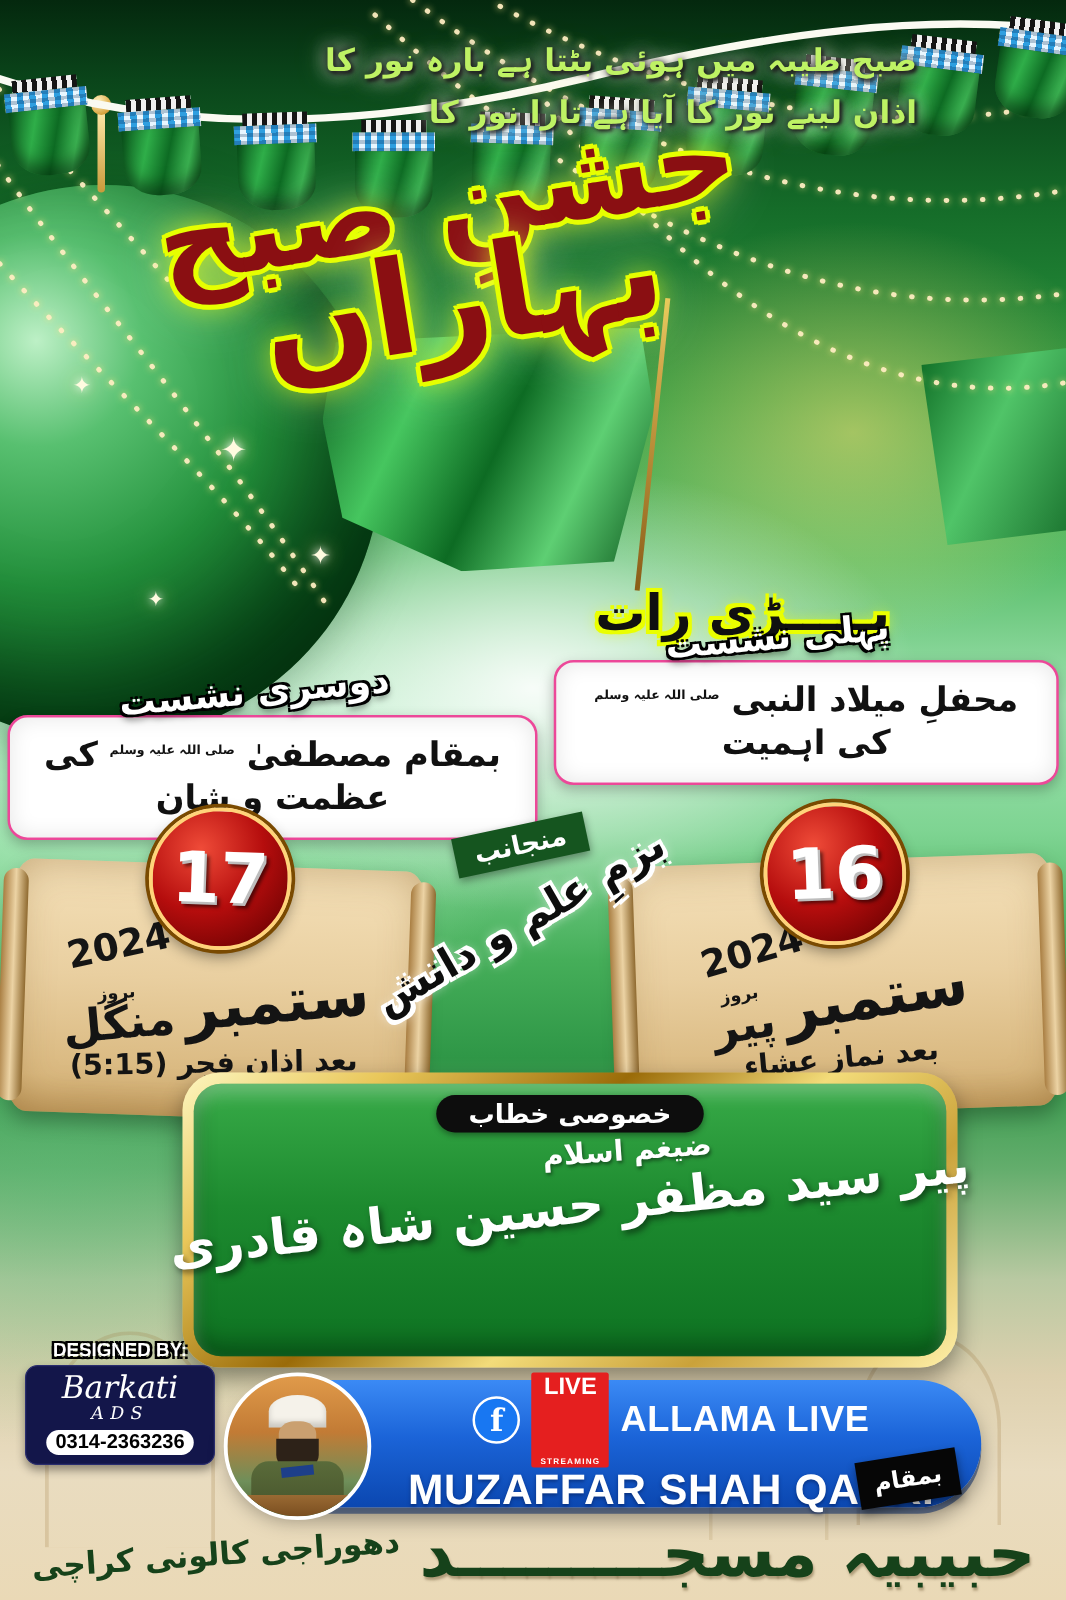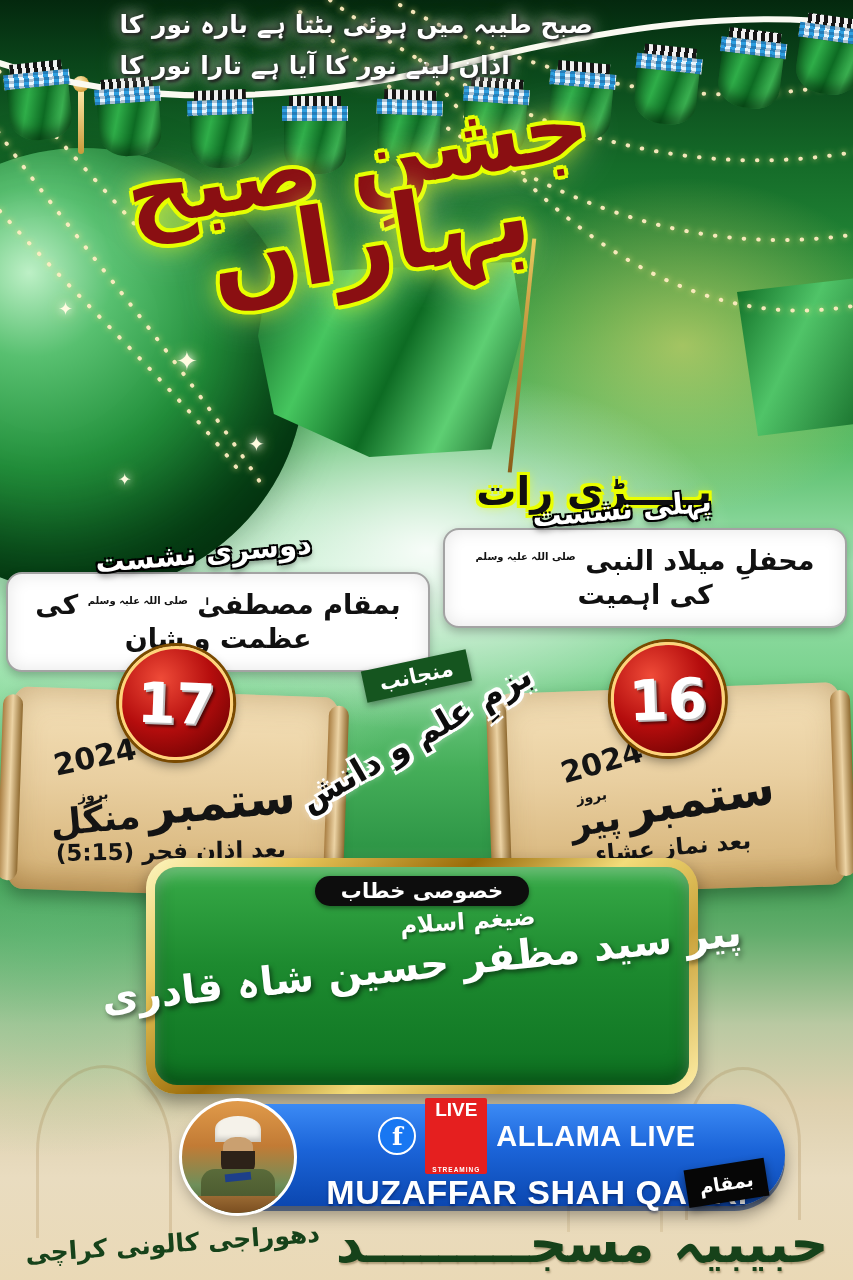--- a/index.html
+++ b/index.html
@@ -44,41 +44,41 @@
   .bflag .bw{height:10px;width:78%;margin:0 auto;
     background:repeating-linear-gradient(90deg,#151515 0 4px,#f0f0f0 4px 8px);}
   .bflag .bl{height:15px;width:100%;
     background:repeating-linear-gradient(90deg,#2f9fe0 0 5px,#e8f6ff 5px 10px),
                repeating-linear-gradient(0deg,rgba(0,40,80,.25) 0 3px,rgba(255,255,255,0) 3px 6px);
     background-blend-mode:multiply;}
   .bflag .gr{height:53px;width:94%;margin:0 auto;border-radius:0 0 40% 45%;
     background:linear-gradient(105deg,#0a5c1e 0%,#2fae49 30%,#0d6b23 55%,#3cb553 78%,#095519 100%);
     box-shadow:inset 0 -8px 12px rgba(0,25,6,.5);}
   
-  .couplet{position:absolute;top:4px;left:14%;width:72%;z-index:6;text-align:left;direction:rtl;
-    color:#ffffff;font-size:25px;font-weight:bold;line-height:1.65;
+  .couplet{position:absolute;top:28px;left:14%;width:72%;z-index:6;text-align:right;direction:rtl;
+    color:#bef264;font-size:25px;font-weight:bold;line-height:1.65;
     text-shadow:0 0 7px #000,0 0 14px rgba(255,255,255,.9),2px 2px 3px #000,0 0 22px rgba(255,255,200,.6);}
   
   .title{position:absolute;top:116px;left:64px;width:600px;z-index:6;transform:rotate(-9deg);
     color:#8a0f12;font-weight:bold;line-height:.96;
     text-shadow:-3px -3px 0 #e6ff00,3px -3px 0 #e6ff00,-3px 3px 0 #e6ff00,3px 3px 0 #e6ff00,
       0 -4px 0 #e6ff00,0 4px 0 #e6ff00,-4px 0 0 #e6ff00,4px 0 0 #e6ff00,
       0 0 24px rgba(234,255,0,.85),0 0 44px rgba(255,255,255,.55);}
   .title .l1{display:block;font-size:92px;text-align:right;padding-right:66px;direction:rtl;}
   .title .l2{display:block;font-size:104px;text-align:center;margin-top:-14px;direction:rtl;}
   .big-night{position:absolute;top:468px;left:146px;width:566px;z-index:6;text-align:right;direction:rtl;
     color:#101010;font-size:40px;font-weight:bold;letter-spacing:4px;
     text-shadow:-3px -3px 0 #eaff00,3px -3px 0 #eaff00,-3px 3px 0 #eaff00,3px 3px 0 #eaff00,
       0 0 12px rgba(234,255,0,.95);}
   
   .session{position:absolute;z-index:7;text-align:center;}
   .session .slabel{display:inline-block;direction:rtl;color:#fff;font-size:29px;font-weight:bold;
     transform:rotate(-5deg);margin-bottom:2px;
     text-shadow:-2px -2px 0 #000,2px -2px 0 #000,-2px 2px 0 #000,2px 2px 0 #000,0 4px 6px rgba(0,0,0,.5);}
-  .session .sbox{background:#fff;border:2px solid #a3a3a3;border-radius:16px;padding:14px 8px;
+  .session .sbox{background:#fff;border:2px solid #ec4899;border-radius:16px;padding:14px 8px;
     direction:rtl;color:#111;font-size:27px;font-weight:bold;line-height:1.25;
     box-shadow:inset 0 0 18px rgba(0,0,0,.10),0 4px 10px rgba(0,0,0,.25);}
   .salawat{font-size:10px;vertical-align:super;font-weight:bold;}
   .s-first{top:492px;right:6px;width:404px;}
   .s-first .slabel{margin-right:46px;}
   .s-second{top:536px;left:6px;width:424px;}
   .s-second .slabel{margin-right:30px;}
   
   .scroll{position:absolute;z-index:7;height:202px;border-radius:16px/26px;
     background:linear-gradient(180deg,#f4e0b8 0%,#e9cfa0 45%,#d9b87f 85%,#c7a266 100%);
@@ -107,21 +107,21 @@
     margin-top:4px;transform:rotate(-3deg);}
   
   .organizer{position:absolute;left:330px;top:660px;width:172px;height:215px;z-index:7;
     display:flex;flex-direction:column;align-items:center;}
   .org-label{background:#15551f;color:#fff;direction:rtl;font-size:21px;font-weight:bold;
     padding:4px 16px;transform:rotate(-12deg);box-shadow:0 3px 7px rgba(0,0,0,.4);}
   .org-name{margin-top:26px;direction:rtl;white-space:nowrap;color:#0d0d0d;font-size:33px;font-weight:800;
     transform:rotate(-30deg);
     text-shadow:-3px -3px 0 #fff,3px -3px 0 #fff,-3px 3px 0 #fff,3px 3px 0 #fff,0 0 10px #fff;}
   
-  .gold-frame{position:absolute;left:146px;top:858px;width:552px;height:236px;z-index:7;
+  .gold-frame{position:absolute;left:146px;top:858px;width:620px;height:236px;z-index:7;
     padding:9px;box-sizing:border-box;border-radius:30px;
     background:linear-gradient(140deg,#fdf6c0 0%,#e9c75a 18%,#9a6b08 40%,#f3dc7a 58%,#caa23a 76%,#fff0a8 100%);
     box-shadow:0 8px 18px rgba(0,0,0,.38);}
   .sp-banner{height:100%;border-radius:22px;box-sizing:border-box;
     background:linear-gradient(180deg,#38ab48 0%,#1d8a2f 45%,#0e7322 100%);
     box-shadow:inset 0 8px 14px rgba(255,255,255,.28),inset 0 -10px 18px rgba(0,40,8,.45);
     display:flex;flex-direction:column;align-items:center;color:#fff;}
   .sp-tag{margin-top:9px;background:#0d0d0d;border-radius:18px;padding:3px 26px;direction:rtl;
     font-size:21px;font-weight:bold;box-shadow:0 2px 5px rgba(0,0,0,.4);}
   .sp-hon{margin-top:2px;direction:rtl;font-size:23px;font-weight:bold;
@@ -326,20 +326,28 @@
   </div>
 
   <div class="gold-frame">
     <div class="sp-banner">
       <div class="sp-tag">خصوصی خطاب</div>
       <div class="sp-hon">ضیغم اسلام</div>
       <div class="sp-name">پیر سید مظفر حسین شاہ قادری</div>
     </div>
   </div>
 
+  <div class="designer">
+    <div class="dz-label">DESIGNED BY:</div>
+    <div class="dz-box">
+      <div class="dz-brand">Barkati</div>
+      <div class="dz-sub">ADS</div>
+      <div class="dz-phone">0314-2363236</div>
+    </div>
+  </div>
 
   <div class="live-banner">
     <div class="photo">
       <div class="ph-turban"></div>
       <div class="ph-face"></div>
       <div class="ph-beard"></div>
       <div class="ph-robe"></div>
       <div class="ph-book"></div>
       <div class="ph-desk"></div>
     </div>

